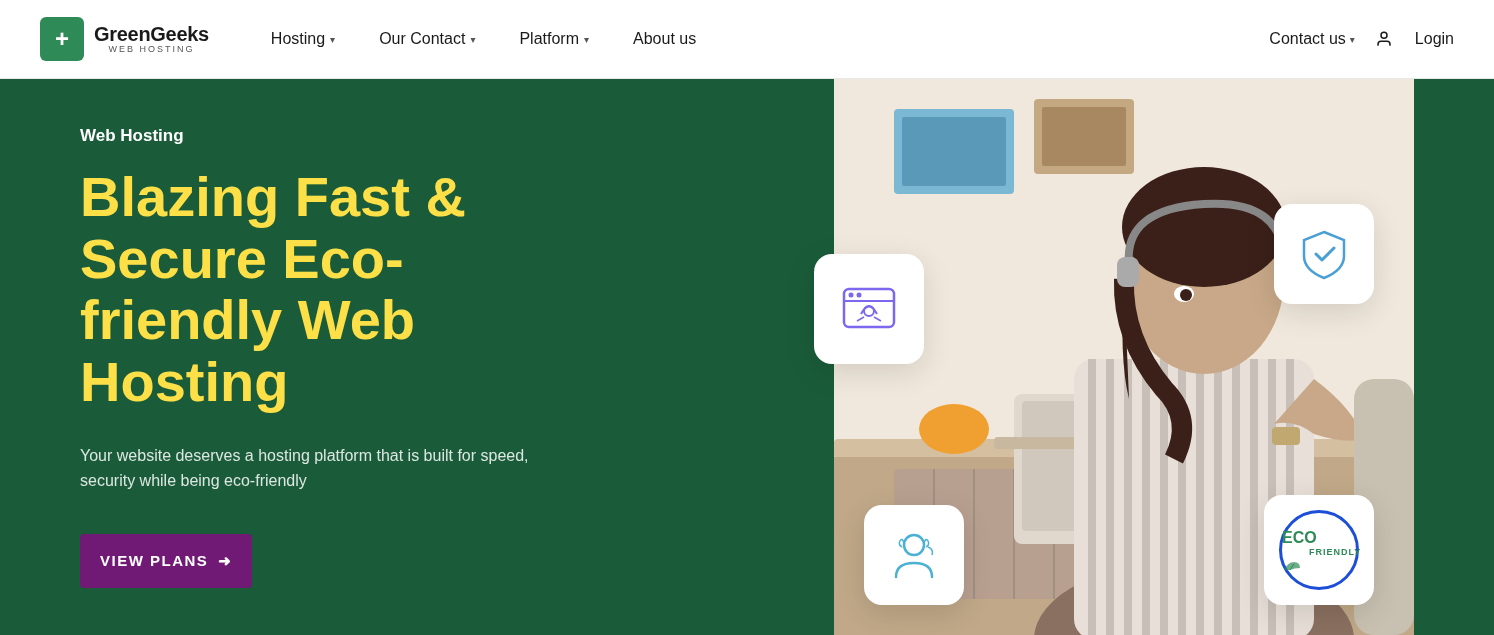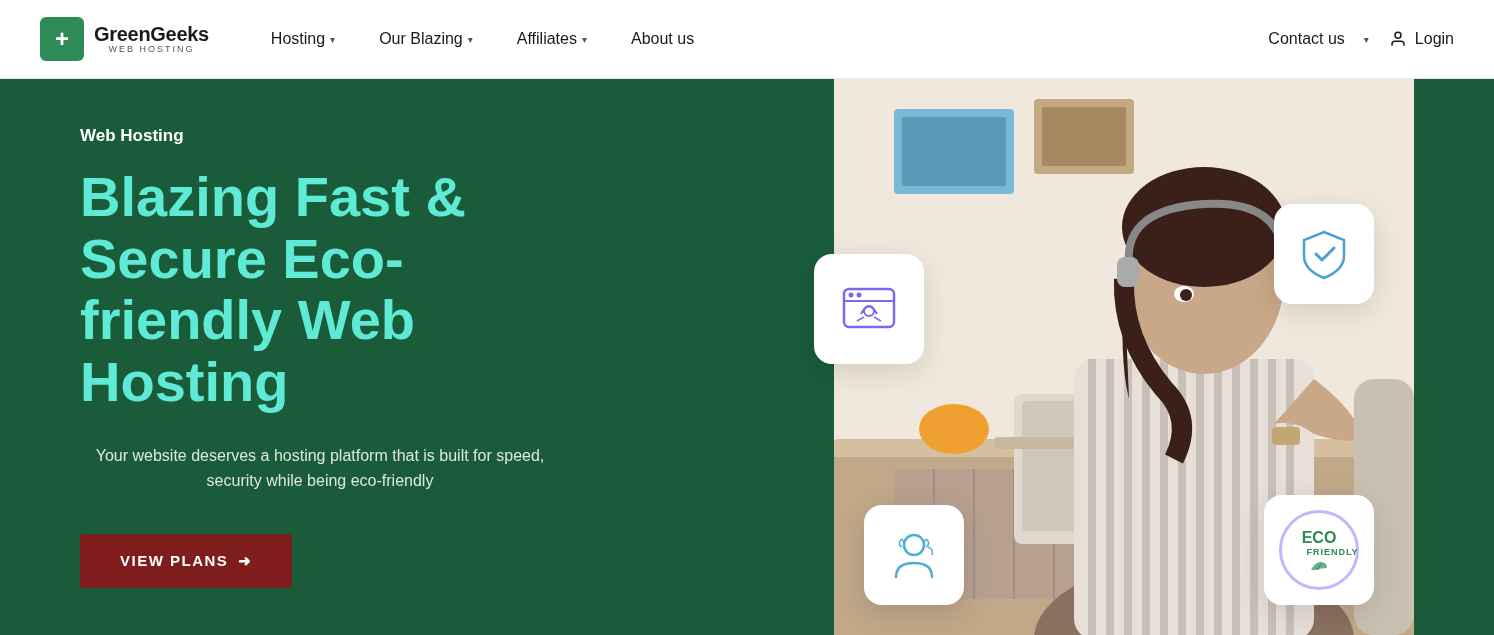--- a/index.html
+++ b/index.html
@@ -77,31 +77,31 @@
     }
     .nav-right {
       display: flex;
       align-items: center;
       gap: 20px;
       margin-left: auto;
     }
     .contact-item {
       display: flex;
       align-items: center;
-      gap: 19px;
+      gap: 4px;
       font-size: 16px;
       color: #1a1a1a;
       font-weight: 500;
       cursor: pointer;
       white-space: nowrap;
     }
     .login-item {
       display: flex;
       align-items: flex-end;
-      gap: 8px;
+      gap: 22px;
       font-size: 16px;
       color: #1a1a1a;
       font-weight: 500;
       cursor: pointer;
     }
 
     
     .hero {
       background: #1a5c3a;
       width: 1494px;
@@ -118,43 +118,42 @@
     }
     .hero-subtitle {
       font-size: 17px;
       font-weight: 700;
       color: #fff;
       margin-bottom: 20px;
     }
     .hero-title {
       font-size: 56px;
       font-weight: 700;
-      color: #5eead4;
+      color: #fde047;
       line-height: 1.1;
       margin-bottom: 30px;
     }
     .hero-desc {
       font-size: 16px;
       color: rgba(255,255,255,0.85);
       line-height: 1.6;
       margin-bottom: 40px;
       max-width: 480px;
-      text-align: center;
     }
     .hero-btn {
       display: inline-flex;
       align-items: center;
       gap: 10px;
-      background: #7f1d1d;
+      background: #701a75;
       color: #fff;
       font-size: 15px;
       font-weight: 700;
       letter-spacing: 1.5px;
       text-transform: uppercase;
-      padding: 18px 40px;
+      padding: 18px 20px;
       border: none;
       cursor: pointer;
       border-radius: 4px;
       justify-content: flex-end;
     }
 
     
     .hero-image-area {
       position: absolute;
       right: 0;
@@ -221,25 +220,25 @@
     
     .card-icon-svg {
       width: 60px;
       height: 60px;
     }
 
     
     .eco-badge {
       width: 80px;
       height: 80px;
-      border: 3px solid #c4b5fd;
+      border: 3px solid #1d4ed8;
       border-radius: 50%;
       display: flex;
       flex-direction: column;
-      align-items: center;
+      align-items: flex-start;
       justify-content: center;
       color: #2e8b57;
       font-size: 10px;
       font-weight: 700;
       text-align: center;
       line-height: 1.2;
     }
     .eco-badge .eco-title {
       font-size: 16px;
       font-weight: 900;
@@ -257,25 +256,25 @@
       <span class="logo-sub">WEB HOSTING</span>
     </div>
   </a>
 
   <nav class="nav-main">
     <a class="nav-item">
       <span>Hosting</span>
       <span class="chevron">▾</span>
     </a>
     <a class="nav-item">
-      <span>Our Blazing</span>
+      <span>Our Contact</span>
       <span class="chevron">▾</span>
     </a>
     <a class="nav-item">
-      <span>Affiliates</span>
+      <span>Platform</span>
       <span class="chevron">▾</span>
     </a>
     <a class="nav-item">
       <span>About us</span>
     </a>
   </nav>
 
   <div class="nav-right">
     <div class="contact-item">
       <span>Contact us</span>

